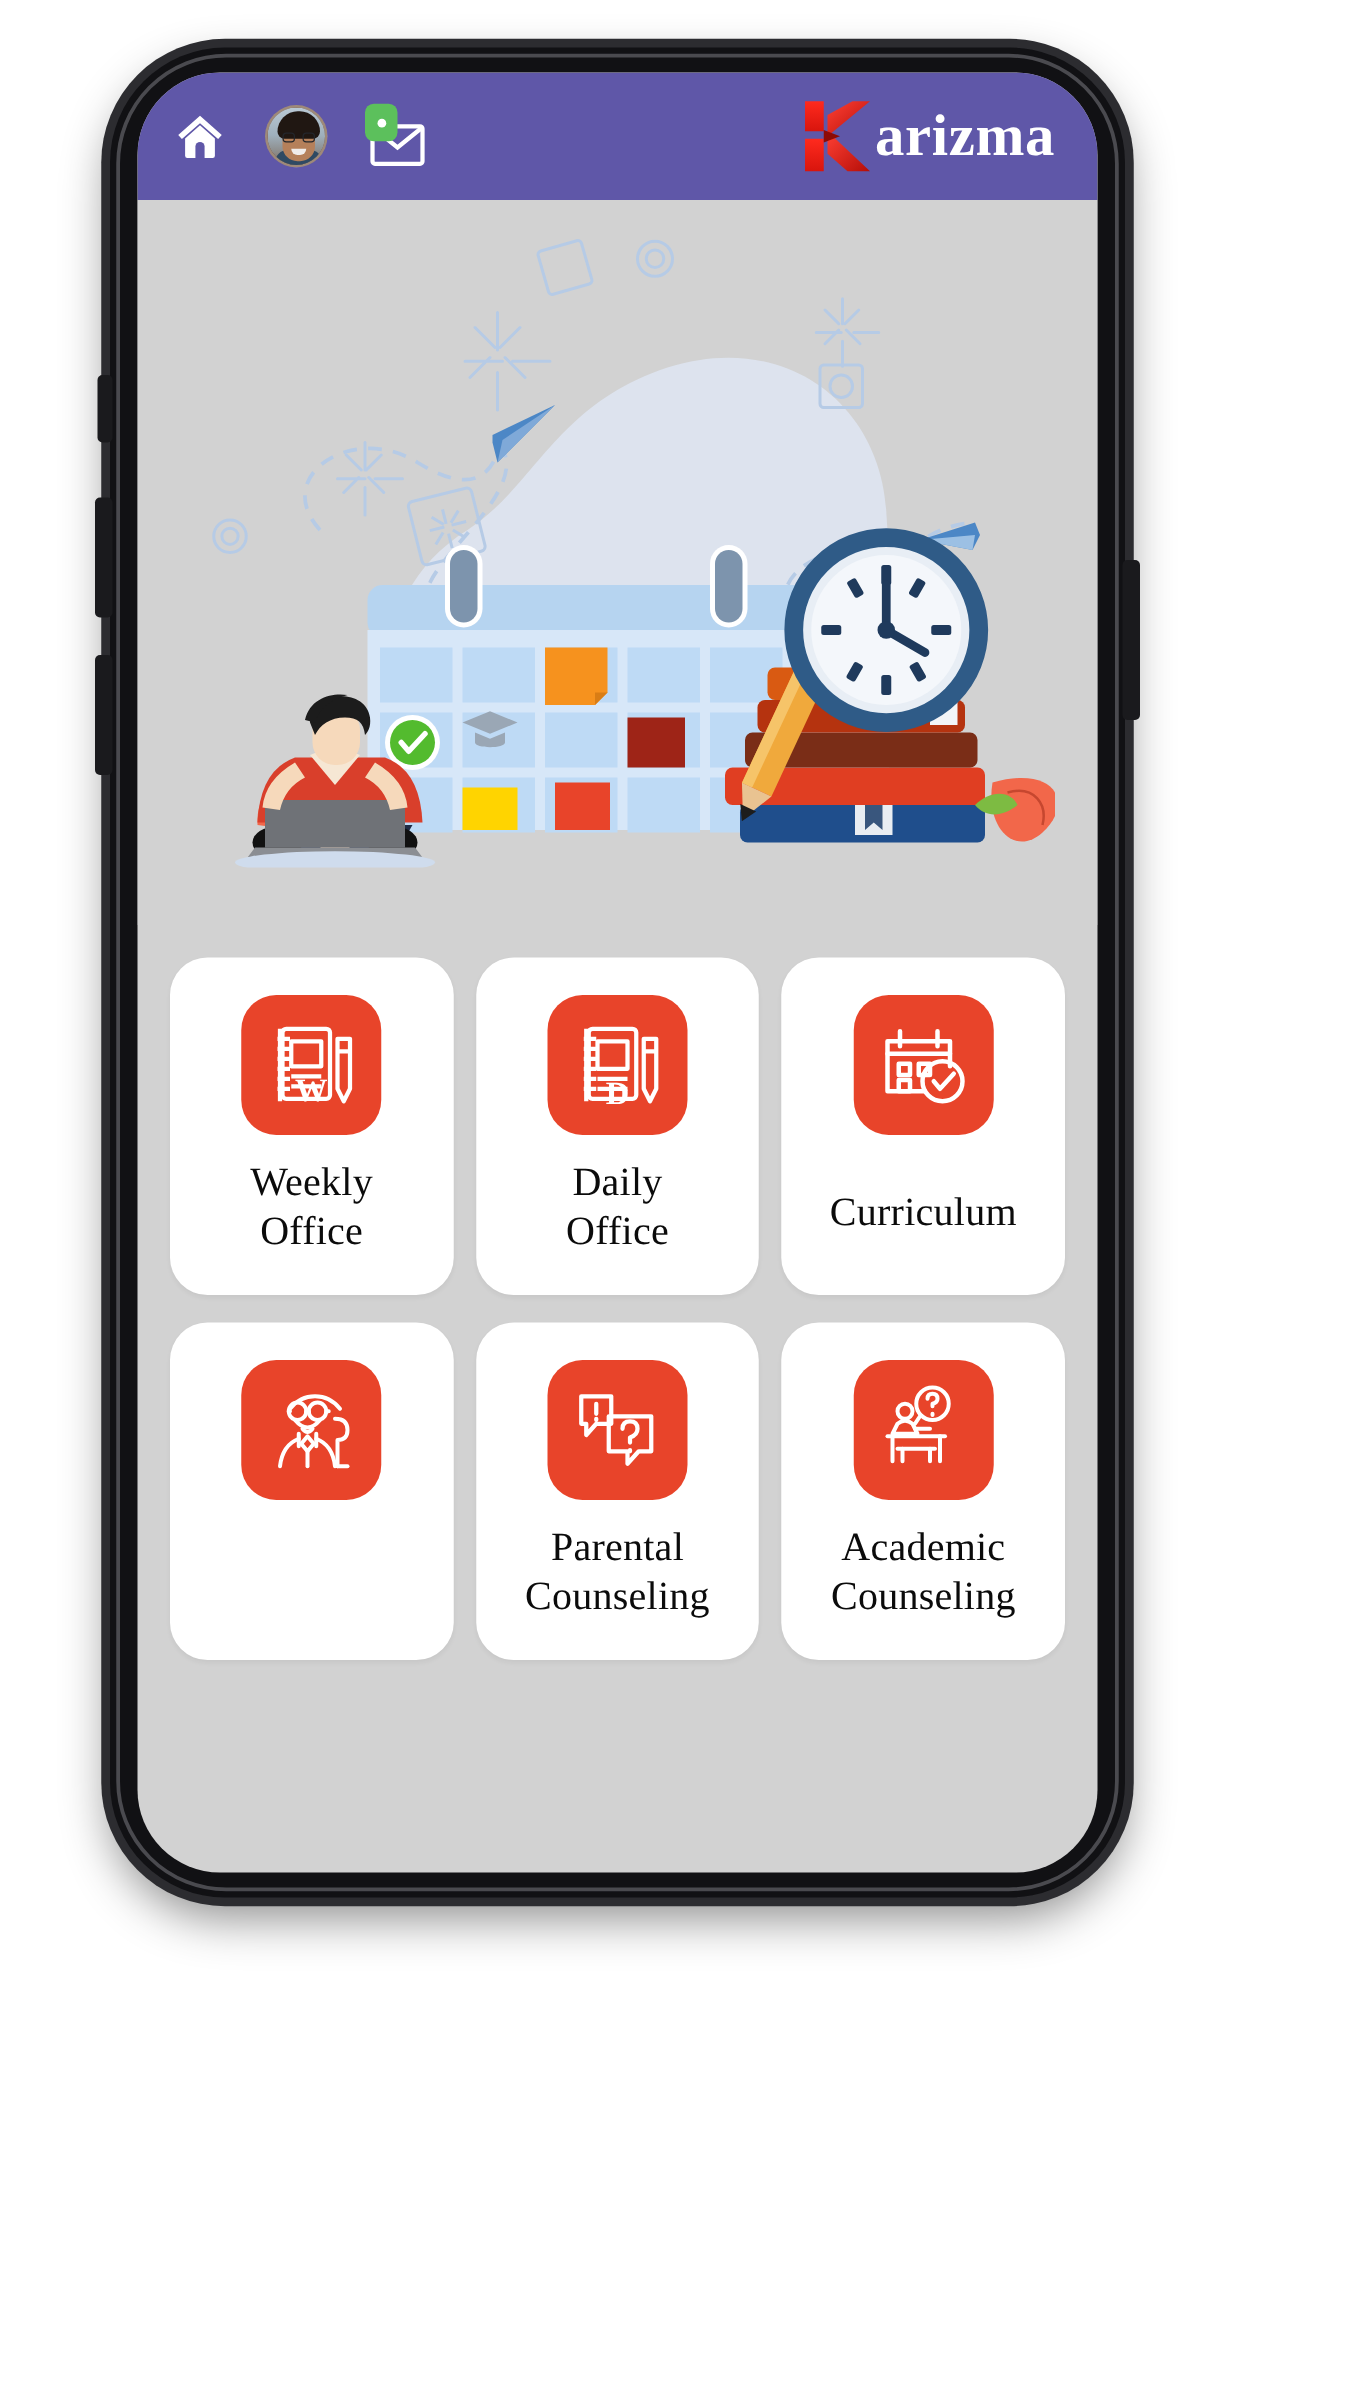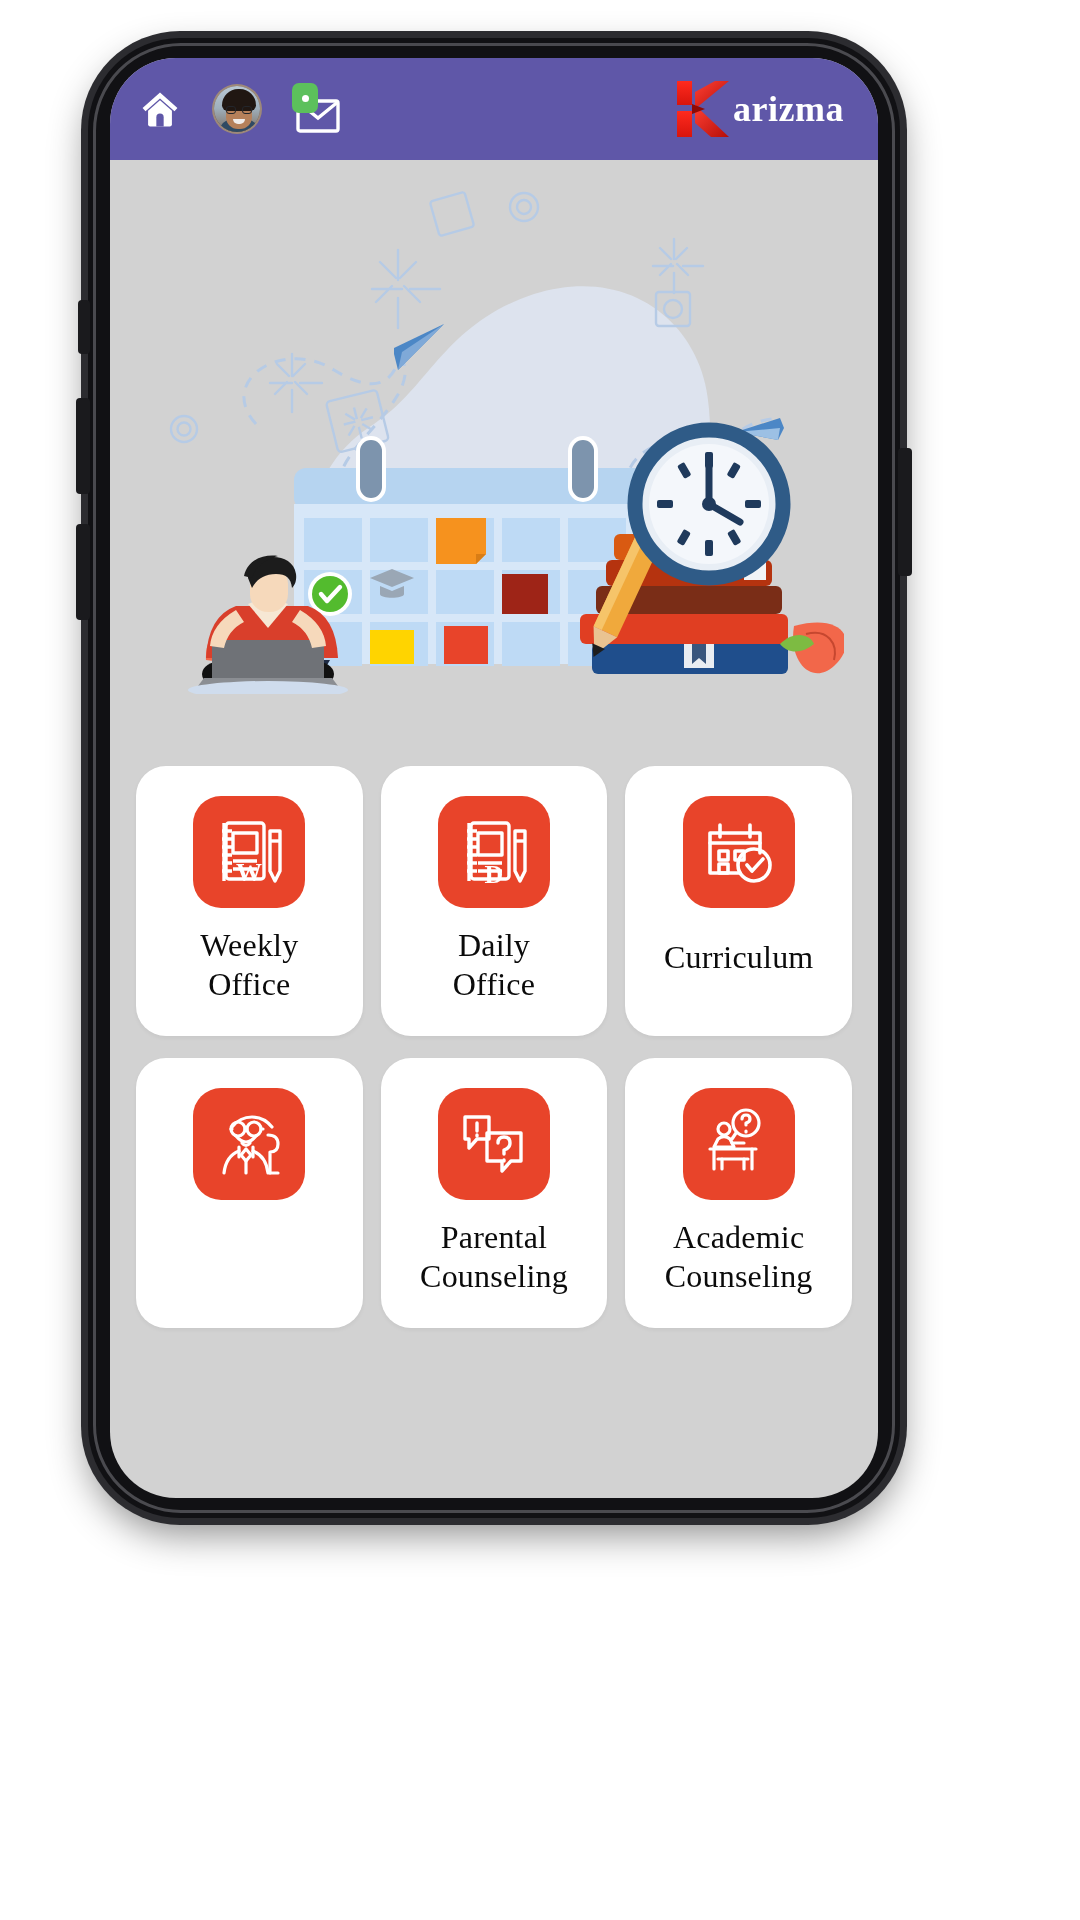--- a/index.html
+++ b/index.html
@@ -72,21 +72,21 @@
   .mail-badge {
     position:absolute; left:0; top:0; width:26px; height:30px;
     background:#5cc05c; border-radius:7px;
     display:flex; align-items:center; justify-content:center;
   }
   .mail-badge span { width:7px; height:7px; border-radius:50%; background:#fff; display:block; }
 
   .brand { margin-left:auto; display:flex; align-items:center; gap:2px; }
   .brand-k { width: 56px; height: 62px; display:block; }
   .brand-text {
-    color:#ffffff; font-size:36px; font-weight:700;
+    color:#ffffff; font-size:47px; font-weight:700;
     font-family:"Liberation Serif", serif; letter-spacing:.5px;
   }
 
   
   .hero { position: relative; height: 580px; background: #d2d2d2; overflow:hidden; }
   .hero svg { position:absolute; left:50%; top:14px; transform:translateX(-50%); }
 
   
   .tiles {
     padding: 26px 26px 0 26px;
@@ -114,21 +114,21 @@
   .tile-label {
     margin-top: 18px;
     font-family:"Liberation Serif", serif;
     font-weight: 400;
     font-size: 32px;
     line-height: 1.22;
     color:#0b0b0b;
     text-align:center;
     letter-spacing:.2px;
   }
-  .tile-label.one-line { margin-top: 30px; }
+  .tile-label.one-line { margin-top: 42px; }
 </style>
 </head>
 <body>
 
 <div id="stage">
 
   <div class="phone-frame">
     <div class="side-btn btn-mute"></div>
     <div class="side-btn btn-vup"></div>
     <div class="side-btn btn-vdn"></div>

